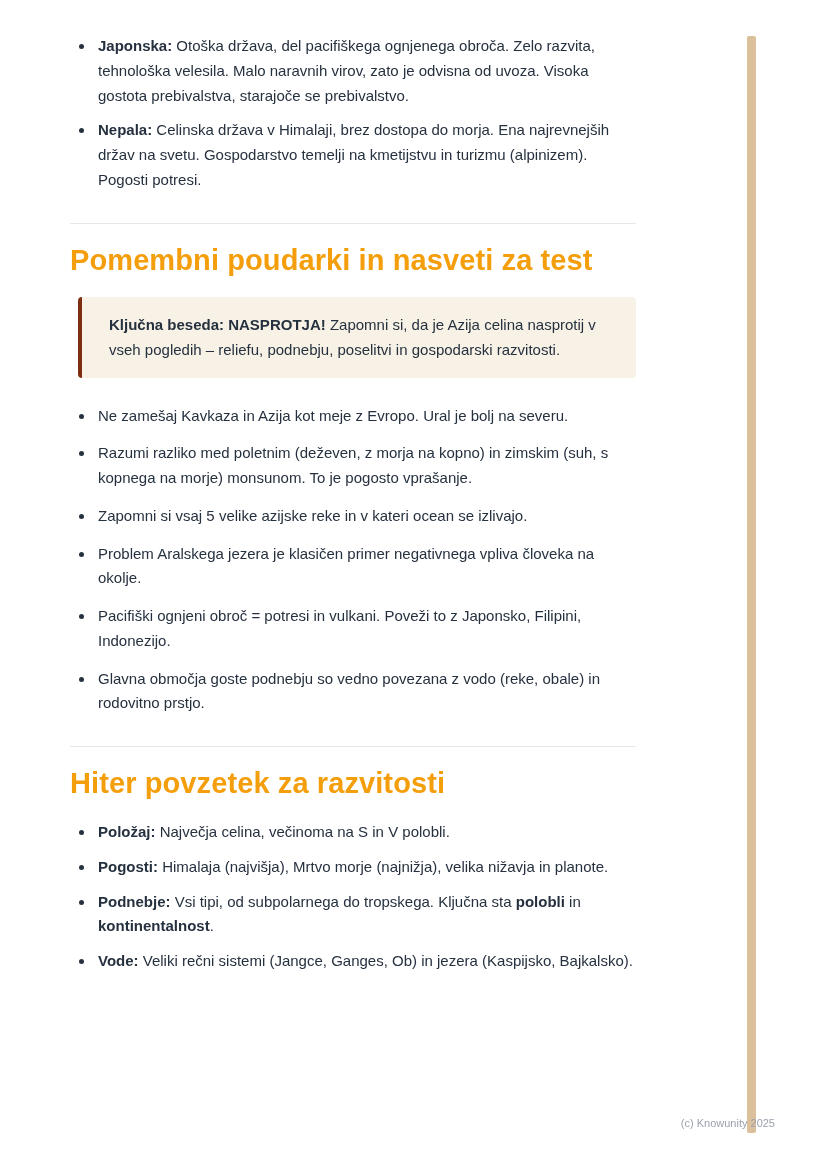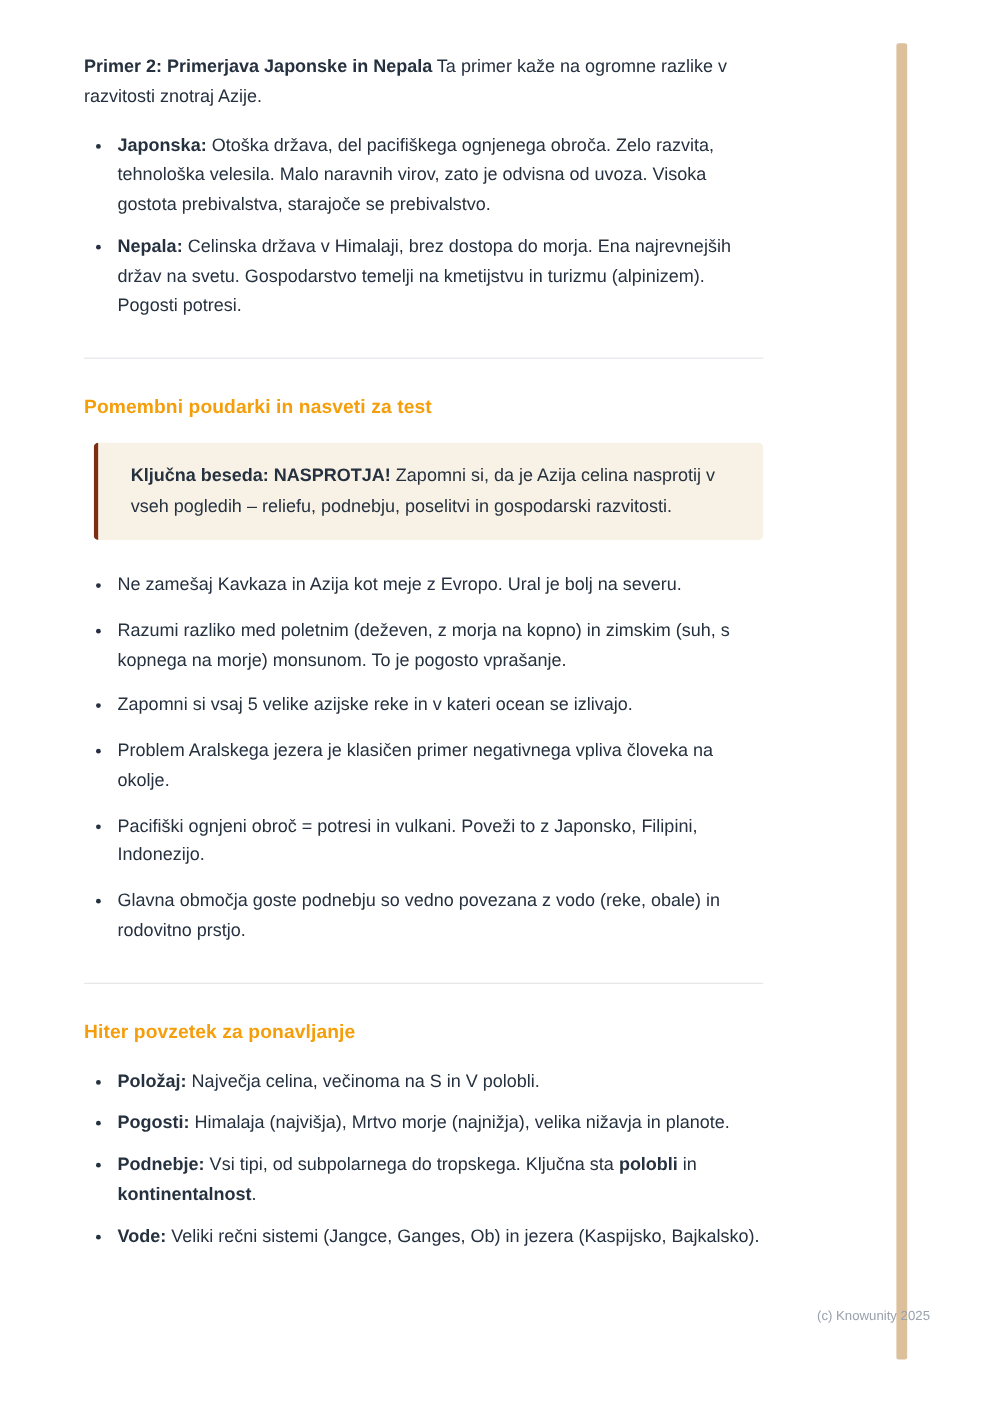--- a/index.html
+++ b/index.html
@@ -34,23 +34,23 @@
     ul.bullets.spaced li { margin-bottom: 13px; }
     p.para { line-height: 1.65; margin: 10px 0 16px 0; }
     strong { font-weight: bold; }
     hr.divider {
       border: none;
       border-top: 1px solid var(--divider, #e5e7eb);
       margin: 30px 0 0 0;
     }
     h2.section-heading {
       color: var(--heading, #f59e0b);
-      font-size: 16px;
+      font-size: 29px;
       font-weight: bold;
-      margin: 32px 0 20px 0;
+      margin: 20px 0 20px 0;
       letter-spacing: 0.1px;
     }
     .callout {
       background: var(--callout-bg, #f8f2e6);
       border-left: 4px solid var(--callout-border, #7c2d12);
       border-radius: 4px;
       padding: 15px 27px;
       margin: 0 0 26px 8px;
       line-height: 1.7;
     }
@@ -60,36 +60,35 @@
       bottom: 38px;
       right: 72px;
       width: 9px;
       background: var(--accent-bar, #dcc09c);
       border-radius: 2px;
       z-index: 0;
     }
     .footer-credit {
       position: absolute;
       right: 53px;
-      bottom: 68px;
+      bottom: 42px;
       font-size: 11px;
       color: var(--footer, #9aa2ad);
       z-index: 2;
       white-space: nowrap;
     }
   </style>
 </head>
 <body>
 
 <div class="accent-bar"></div>
 
 <main class="content">
 
 
-  <p class="para"><strong>Primer 2: Primerjava Japonske in Nepala</strong><span> Ta primer kaže na ogromne razlike v razvitosti znotraj Azije.</span></p>
 
   <ul class="bullets">
     <li><strong>Japonska:</strong><span> Otoška država, del pacifiškega ognjenega obroča. Zelo razvita, tehnološka velesila. Malo naravnih virov, zato je odvisna od uvoza. Visoka gostota prebivalstva, starajoče se prebivalstvo.</span></li>
     <li><strong>Nepala:</strong><span> Celinska država v Himalaji, brez dostopa do morja. Ena najrevnejših držav na svetu. Gospodarstvo temelji na kmetijstvu in turizmu (alpinizem). Pogosti potresi.</span></li>
   </ul>
 
   <hr class="divider">
 
   <h2 class="section-heading">Pomembni poudarki in nasveti za test</h2>
 
@@ -101,21 +100,21 @@
     <li><span>Ne zamešaj Kavkaza in Azija kot meje z Evropo. Ural je bolj na severu.</span></li>
     <li><span>Razumi razliko med poletnim (deževen, z morja na kopno) in zimskim (suh, s kopnega na morje) monsunom. To je pogosto vprašanje.</span></li>
     <li><span>Zapomni si vsaj 5 velike azijske reke in v kateri ocean se izlivajo.</span></li>
     <li><span>Problem Aralskega jezera je klasičen primer negativnega vpliva človeka na okolje.</span></li>
     <li><span>Pacifiški ognjeni obroč = potresi in vulkani. Poveži to z Japonsko, Filipini, Indonezijo.</span></li>
     <li><span>Glavna območja goste podnebju so vedno povezana z vodo (reke, obale) in rodovitno prstjo.</span></li>
   </ul>
 
   <hr class="divider">
 
-  <h2 class="section-heading">Hiter povzetek za ponavljanje</h2>
+  <h2 class="section-heading">Hiter povzetek za razvitosti</h2>
 
   <ul class="bullets">
     <li><strong>Položaj:</strong><span> Največja celina, večinoma na S in V polobli.</span></li>
     <li><strong>Pogosti:</strong><span> Himalaja (najvišja), Mrtvo morje (najnižja), velika nižavja in planote.</span></li>
     <li><strong>Podnebje:</strong><span> Vsi tipi, od subpolarnega do tropskega. Ključna sta </span><strong>polobli</strong><span> in </span><strong>kontinentalnost</strong><span>.</span></li>
     <li><strong>Vode:</strong><span> Veliki rečni sistemi (Jangce, Ganges, Ob) in jezera (Kaspijsko, Bajkalsko).</span></li>
   </ul>
 
 </main>
 

